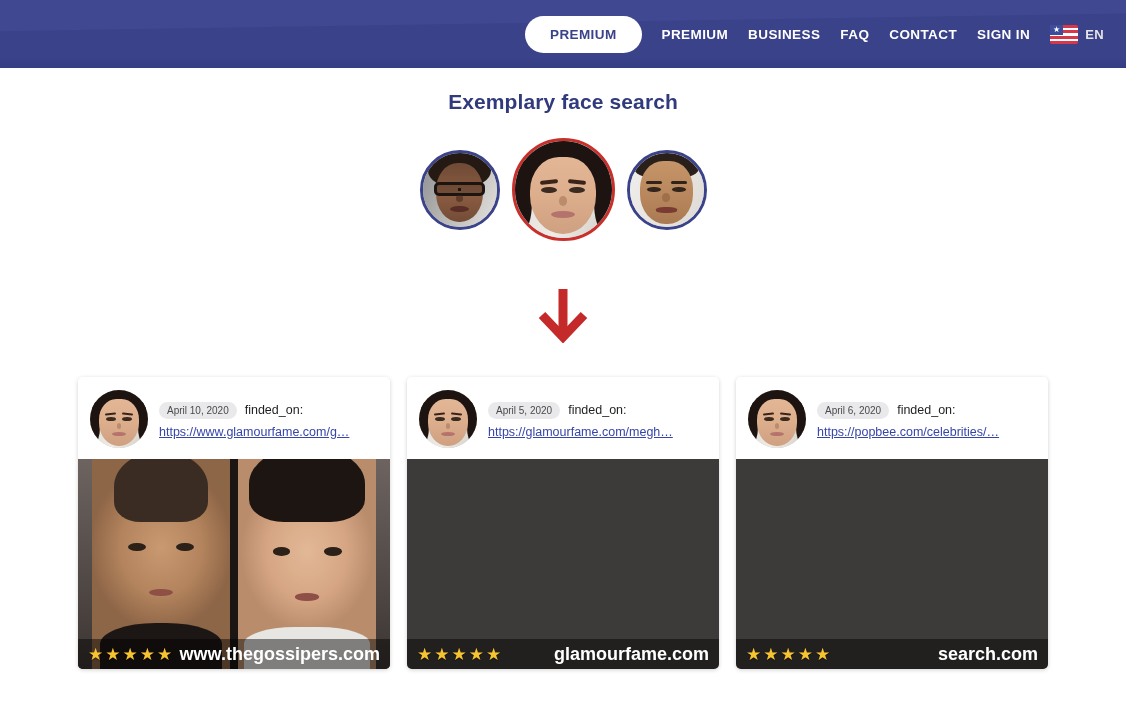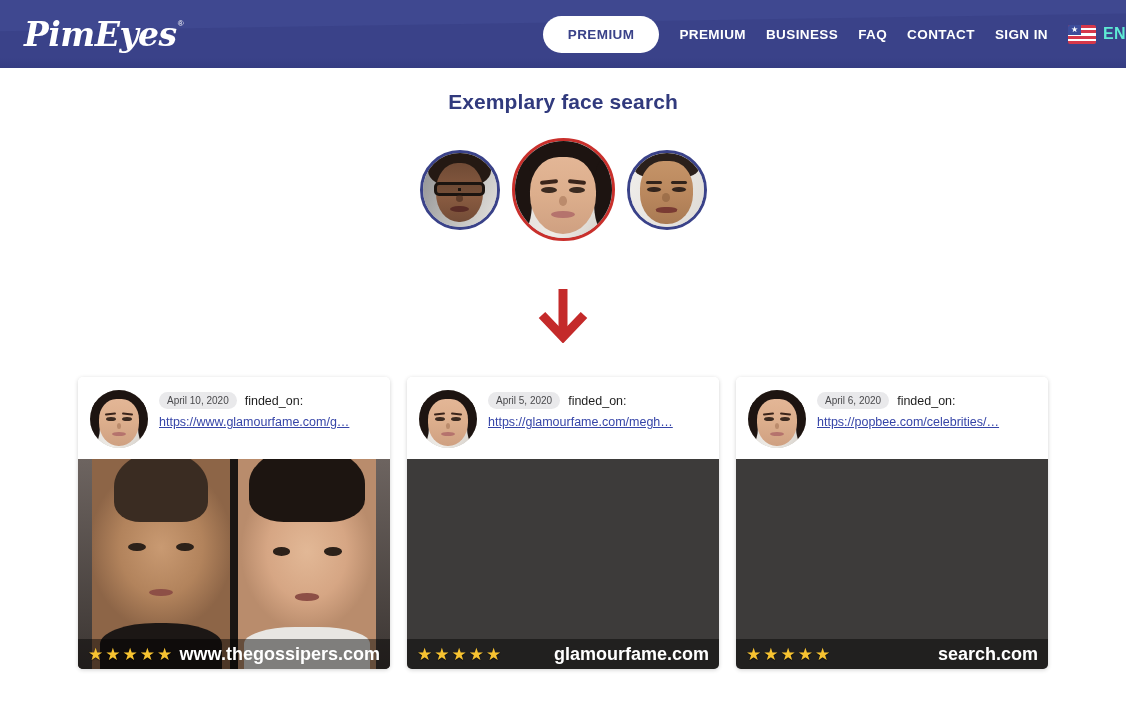--- a/index.html
+++ b/index.html
@@ -64,20 +64,21 @@
     position: relative;
     top: 2px;
     left: 1px;
     font-weight: 400;
   }
 
   .nav-right {
     position: relative;
     z-index: 3;
     margin-left: auto;
+    margin-right: 22px;
     display: flex;
     align-items: center;
     gap: 20px;
   }
 
   .premium-btn {
     background: #ffffff;
     color: #3a4289;
     border: none;
     border-radius: 22px;
@@ -125,22 +126,22 @@
     display: flex;
     align-items: center;
     justify-content: center;
   }
   .flag-star {
     color: #ffffff;
     font-size: 8px;
     line-height: 1;
   }
   .lang-code {
-    color: #5eead4;
-    font-size: 16px;
+    color: #e5e5e5;
+    font-size: 13px;
     font-weight: 700;
     letter-spacing: 0.4px;
   }
 
   
   .page-title {
     text-align: center;
     margin-top: 22px;
     font-size: 21px;
     font-weight: 700;
@@ -219,21 +220,21 @@
   }
   .card {
     width: 312px;
     background: #ffffff;
     border-radius: 5px;
     box-shadow: 0 1px 4px rgba(0,0,0,.18);
     overflow: hidden;
   }
   .card-head {
     display: flex;
-    align-items: flex-start;
+    align-items: center;
     padding: 13px 12px 11px 12px;
     gap: 11px;
     background: #ffffff;
   }
   .thumb {
     width: 58px; height: 58px;
     border-radius: 50%;
     overflow: hidden;
     position: relative;
     flex: none;
@@ -392,24 +393,20 @@
     font-size: 18px;
     font-weight: 700;
     white-space: nowrap;
   }
 </style>
 </head>
 <body>
 
 <div class="navbar">
 
-  <div class="logo">
-    <span class="logo-text">PimEyes</span>
-    <span class="logo-reg">®</span>
-  </div>
 
   <div class="nav-right">
     <button class="premium-btn">PREMIUM</button>
     <a class="nav-link" href="#">PREMIUM</a>
     <a class="nav-link" href="#">BUSINESS</a>
     <a class="nav-link" href="#">FAQ</a>
     <a class="nav-link" href="#">CONTACT</a>
     <a class="nav-link" href="#">SIGN IN</a>
 
     <div class="lang">

